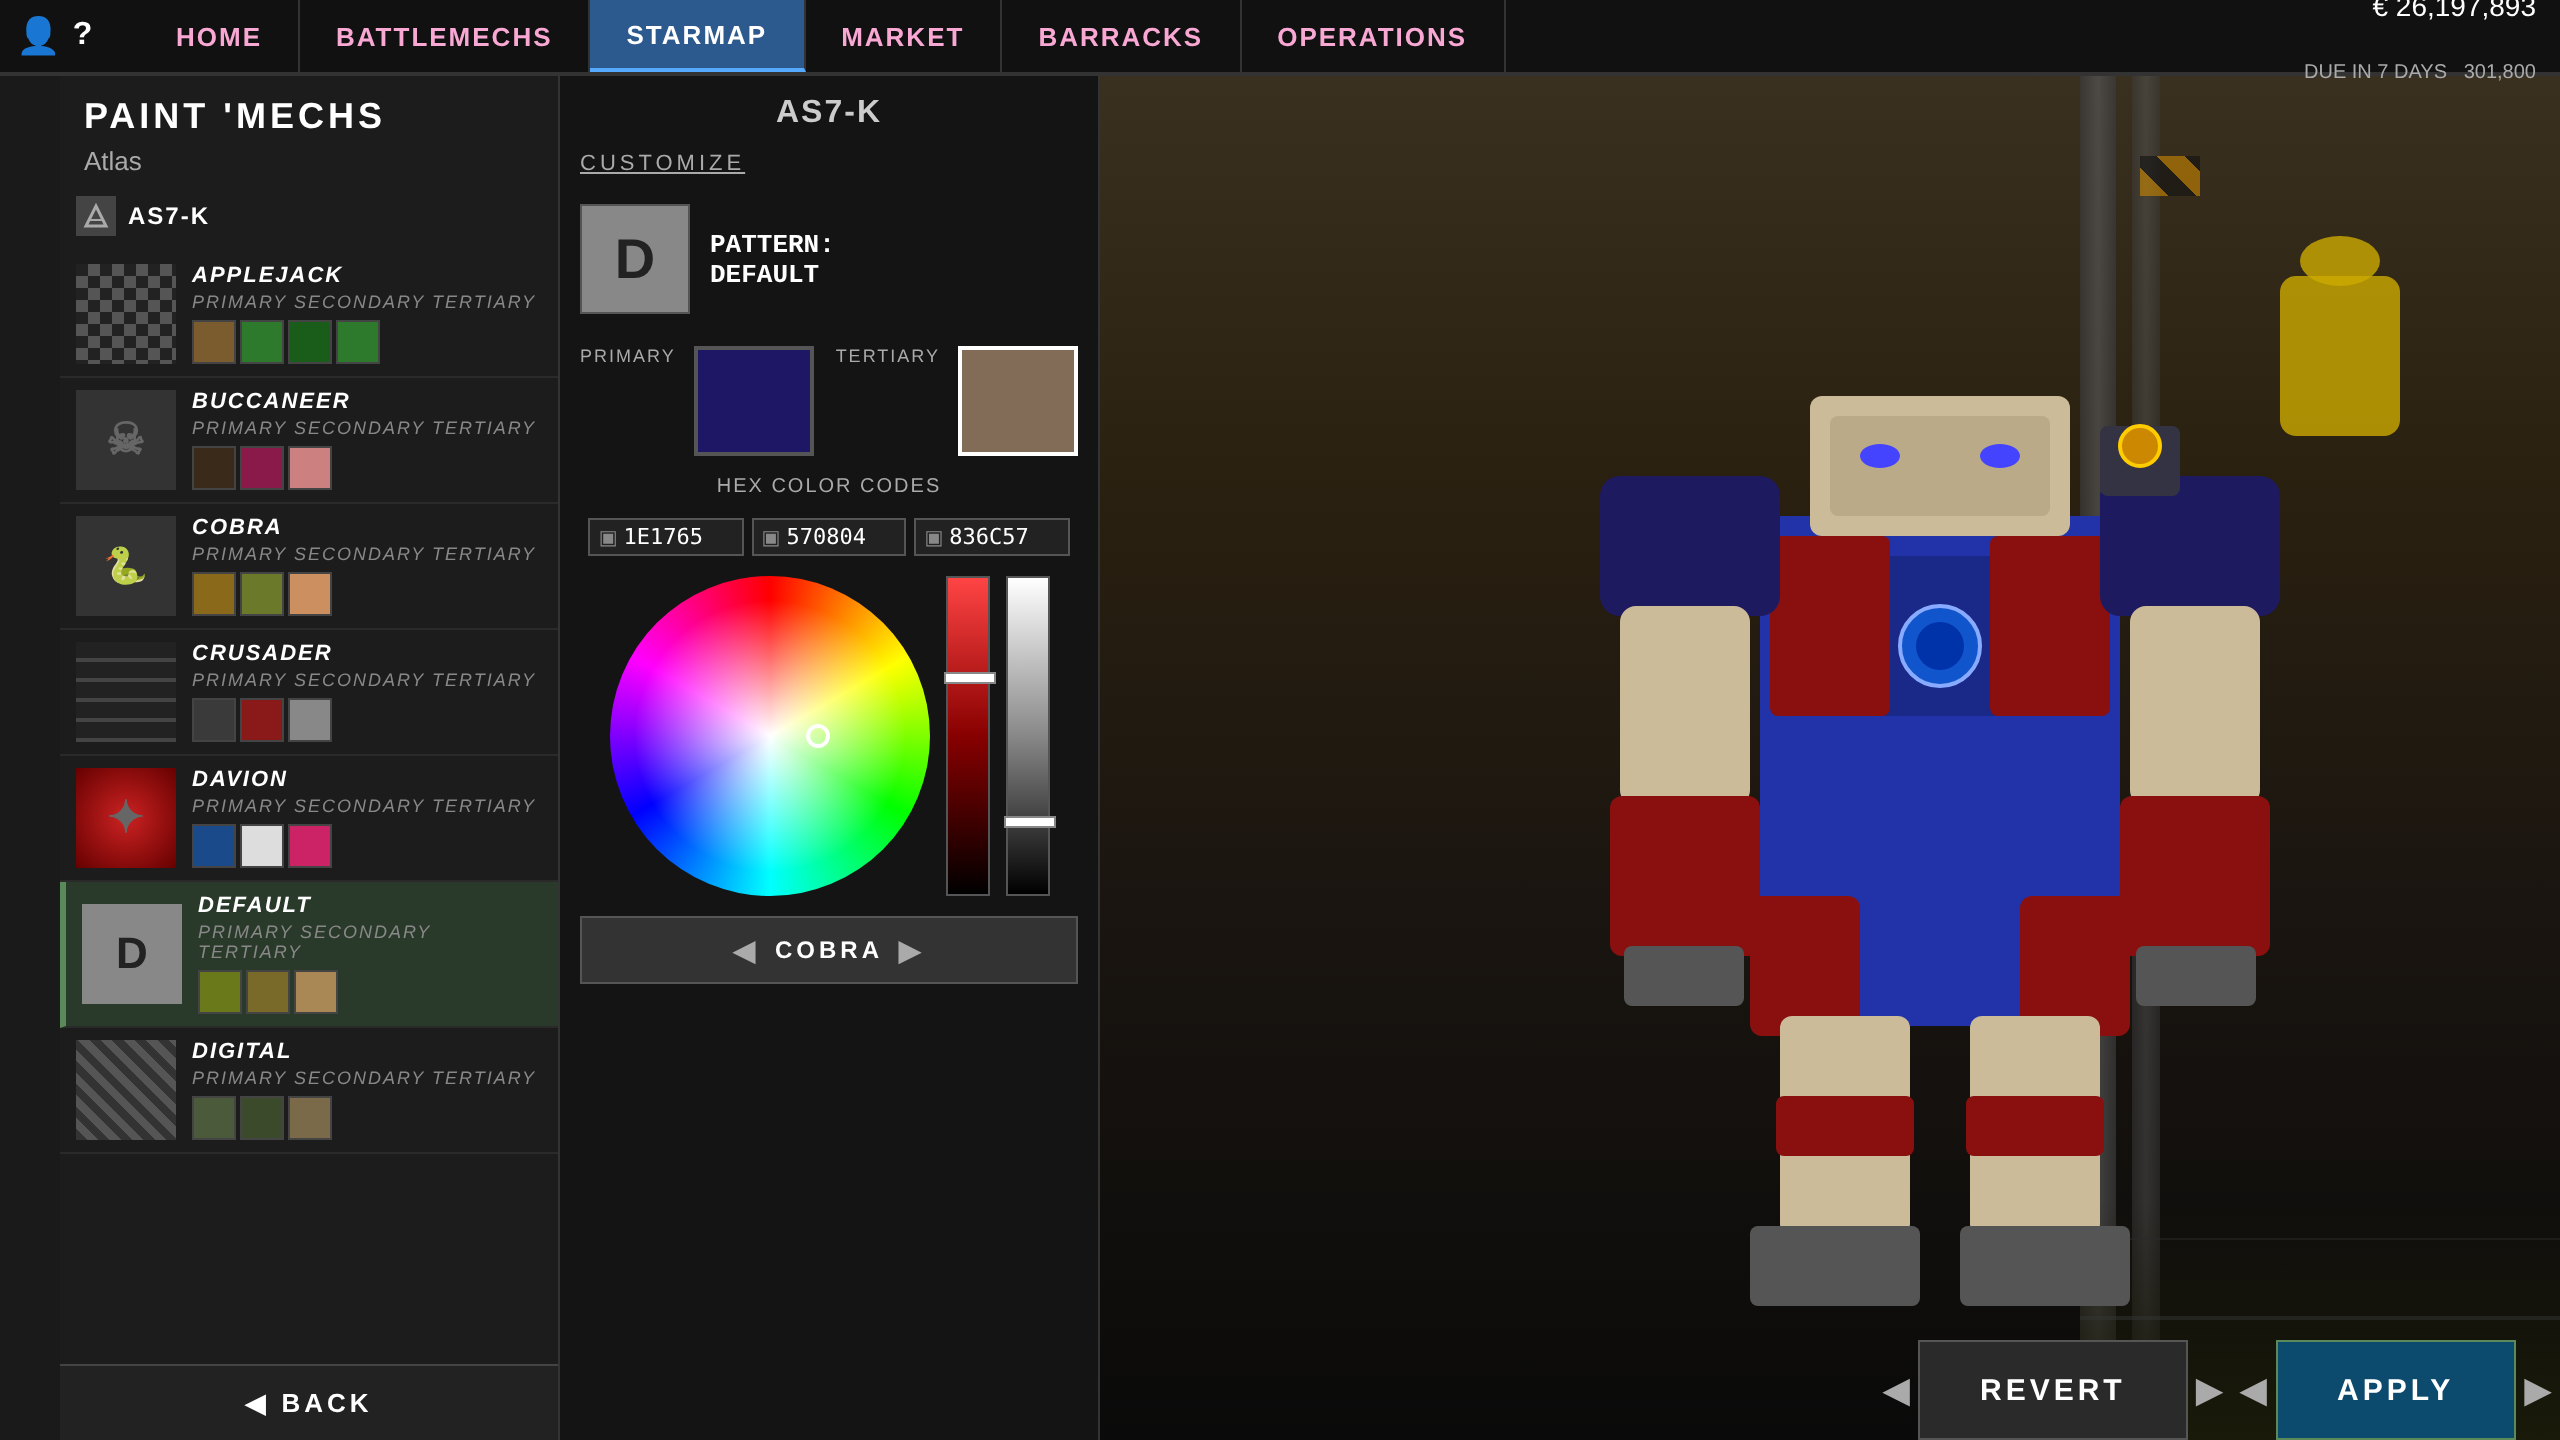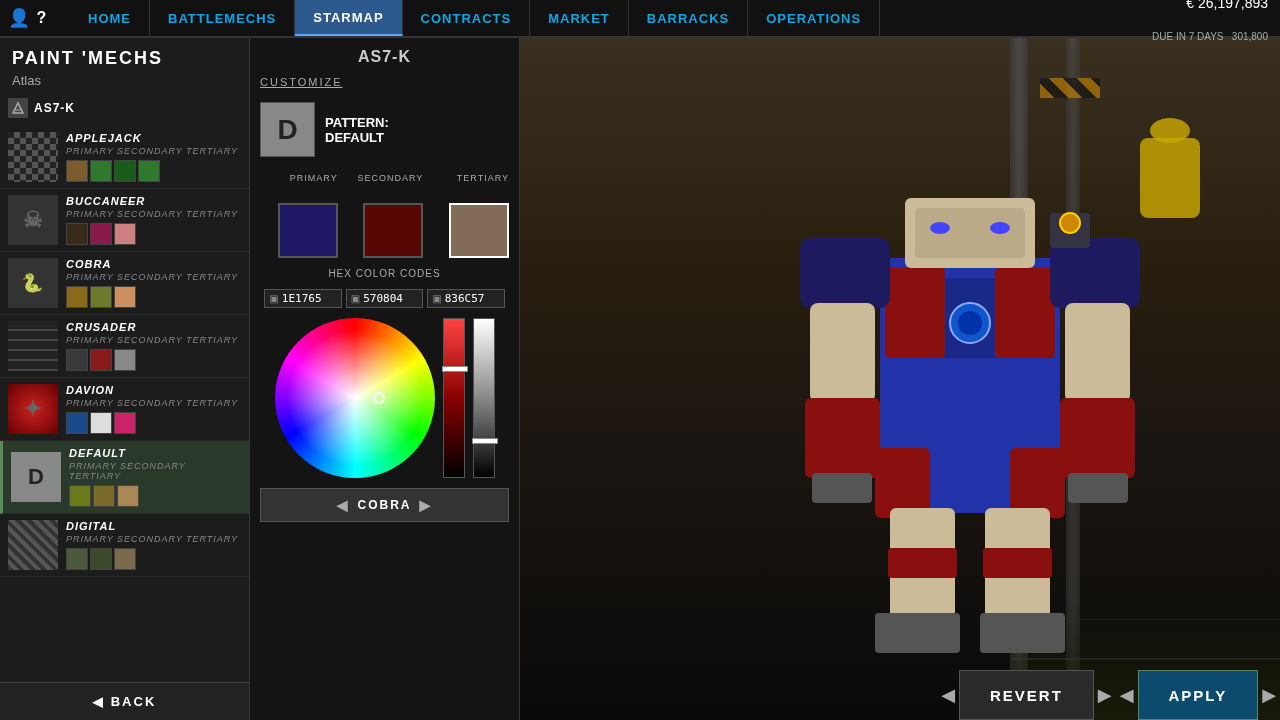--- a/index.html
+++ b/index.html
@@ -31,21 +31,21 @@
       min-width: 70px;
     }
     .nav-item {
       display: flex;
       align-items: center;
       justify-content: center;
       padding: 0 18px;
       font-size: 13px;
       font-weight: bold;
       letter-spacing: 1px;
-      color: #0ea5e9;
+      color: #f9a8d4;
       border-right: 1px solid #333;
       cursor: pointer;
       text-transform: uppercase;
       height: 100%;
     }
     .nav-item.active {
       color: #fff;
       background: #2d5a8e;
       border-bottom: 2px solid #5af;
     }
@@ -67,20 +67,21 @@
     .nav-credits .due {
       font-size: 10px;
       color: #aaa;
       margin-top: 20px;
     }
 
     
     .main-layout {
       display: flex;
       height: calc(720px - 38px);
+      margin-left: 30px;
     }
 
     
     .left-sidebar {
       width: 250px;
       background: #1c1c1c;
       border-right: 1px solid #333;
       display: flex;
       flex-direction: column;
       overflow: hidden;
@@ -260,38 +261,39 @@
       align-items: center;
       justify-content: center;
       font-size: 28px;
       font-weight: bold;
       color: #222;
       border: 1px solid #555;
     }
     .pattern-label {
       font-size: 13px;
       color: #ccc;
+      font-family: Liberation Mono, monospace;
     }
     .pattern-label span {
       font-weight: bold;
       color: #fff;
     }
 
     
     .color-slots-row {
       display: flex;
       gap: 8px;
       justify-content: space-between;
     }
     .color-slot {
       flex: 1;
       display: flex;
-      flex-direction: column;
-      align-items: flex-end;
-      gap: 20px;
+      flex-direction: row;
+      align-items: flex-start;
+      gap: 9px;
     }
     .color-slot-label {
       font-size: 9px;
       color: #aaa;
       letter-spacing: 1px;
       text-transform: uppercase;
     }
     .color-slot-box {
       width: 60px;
       height: 55px;
@@ -495,21 +497,20 @@
 <body>
 
 <nav class="top-nav">
   <div class="nav-user-icons">
     <span style="font-size:18px;">👤</span>
     <span style="font-size:16px;font-weight:bold;">?</span>
   </div>
   <div class="nav-item" id="nav-home">HOME</div>
   <div class="nav-item" id="nav-battlemechs">BATTLEMECHS</div>
   <div class="nav-item active" id="nav-starmap">STARMAP</div>
-  <div class="nav-item" id="nav-contracts">CONTRACTS</div>
   <div class="nav-item" id="nav-market">MARKET</div>
   <div class="nav-item" id="nav-barracks">BARRACKS</div>
   <div class="nav-item" id="nav-operations">OPERATIONS</div>
   <div class="nav-credits">
     <div class="amount">
       <span>€</span>
       <span>26,197,893</span>
     </div>
     <div class="due">
       <span>DUE IN 7 DAYS</span>
@@ -643,24 +644,20 @@
         </div>
       </div>
     </div>
 
     <div class="color-slots-row" id="color-slots-row">
         <div class="color-slot">
           <div class="color-slot-label">PRIMARY</div>
           <div class="color-slot-box" style="background: rgb(30, 23, 101);"></div>
         </div>
         <div class="color-slot">
-          <div class="color-slot-label">SECONDARY</div>
-          <div class="color-slot-box" style="background: rgb(87, 8, 4);"></div>
-        </div>
-        <div class="color-slot">
           <div class="color-slot-label">TERTIARY</div>
           <div class="color-slot-box selected" style="background: rgb(131, 108, 87);"></div>
         </div>
       </div>
 
     <div class="hex-codes-header">HEX COLOR CODES</div>
     <div class="hex-inputs-row" id="hex-inputs-row">
         <div class="hex-input-group">
           <span class="hex-input-icon">▣</span>
           <input type="text" class="hex-input" value="1E1765" style="">

